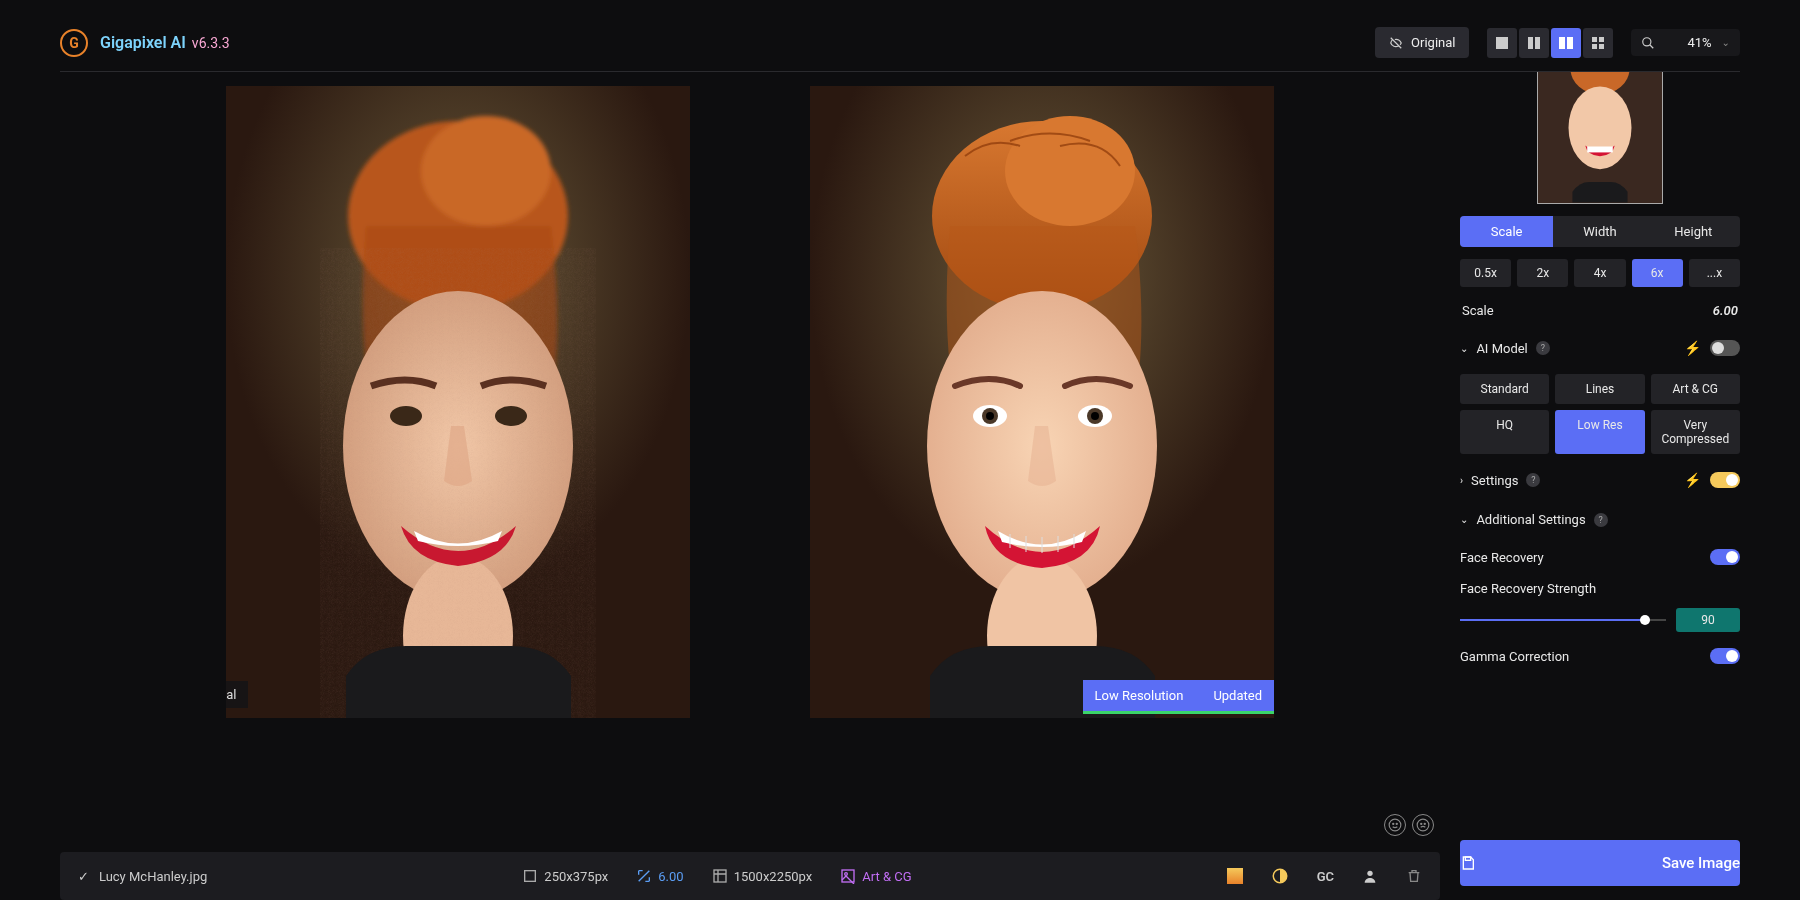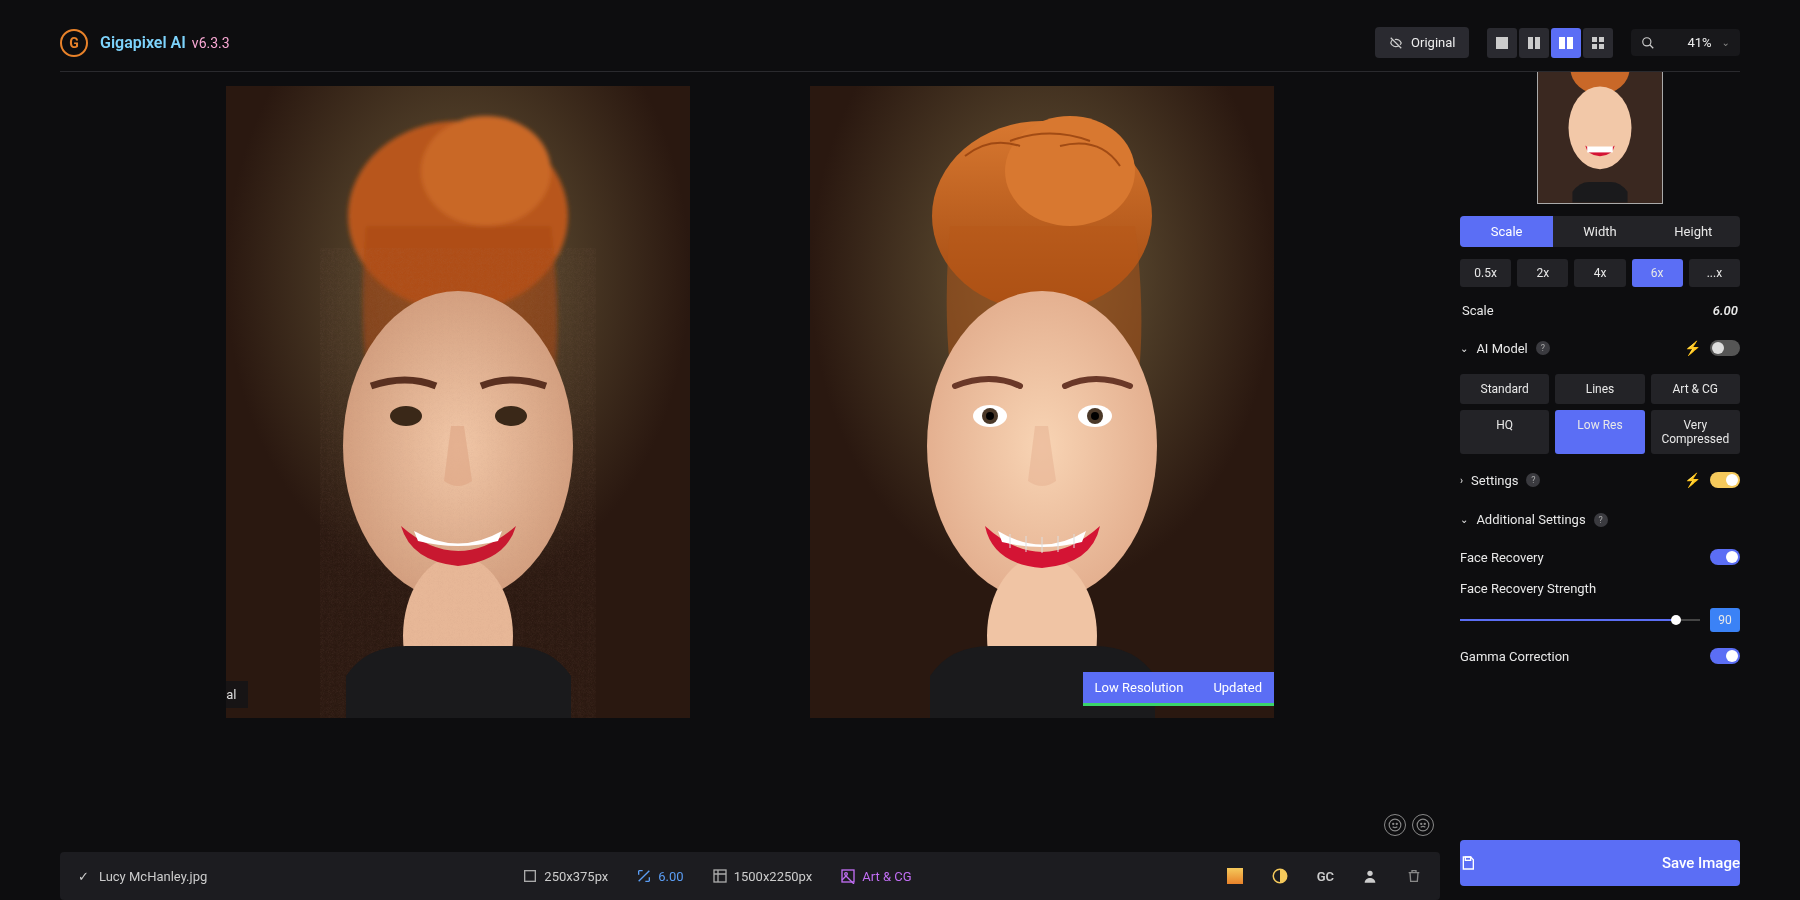--- a/index.html
+++ b/index.html
@@ -19,21 +19,21 @@
 .zoom-group { display: flex; align-items: center; gap: 10px; background: #18181b; padding: 6px 10px; border-radius: 4px; }
 .zoom-val { font-size: 13px; color: #eee; margin-left: 22px; }
 .chev { font-size: 10px; color: #888; }
 
 .main { display: flex; flex: 1; gap: 20px; overflow: hidden; }
 .canvas-area { flex: 1; display: flex; flex-direction: column; }
 .canvas-row { flex: 1; display: flex; gap: 120px; justify-content: center; padding: 14px 0 8px 0; position: relative; }
 .pane { position: relative; width: 464px; height: 632px; background: #3a2820; overflow: hidden; }
 .face-svg { width: 100%; height: 100%; }
 .label-orig { position: absolute; left: -46px; bottom: 10px; background: rgba(20,20,22,.85); font-size: 13px; padding: 6px 12px; color: #ddd; }
-.badge-lr { position: absolute; right: 0; bottom: 12px; background: #5b6ef5; color: #fff; font-size: 13px; padding: 8px 12px; display: flex; gap: 30px; border-bottom: 3px solid #3bd46a; }
+.badge-lr { position: absolute; right: 0; bottom: 4px; background: #5b6ef5; color: #fff; font-size: 13px; padding: 8px 12px; display: flex; gap: 30px; border-bottom: 3px solid #3bd46a; }
 .badge-lr span:last-child { color: #fff; }
 .rate { position: absolute; right: 6px; bottom: 6px; display: flex; gap: 6px; }
 .rate .fc { width: 22px; height: 22px; border: 1.5px solid #888; border-radius: 50%; display: flex; align-items: center; justify-content: center; font-size: 11px; color: #888; cursor: pointer; }
 
 .bottombar { height: 48px; background: #1c1c20; margin-top: 10px; border-radius: 4px; display: flex; align-items: center; padding: 0 18px; gap: 28px; font-size: 13px; color: #ccc; }
 .bb-file { display: flex; align-items: center; gap: 10px; flex: 0 0 auto; }
 .bb-spacer { flex: 1; }
 .bb-item { display: flex; align-items: center; gap: 6px; }
 .bb-scale { color: #5b9ef5; }
 .bb-model { color: #c26ef5; }
@@ -63,21 +63,21 @@
 .toggle.off .knob { left: 2px; background:#ddd; }
 .models { display: flex; flex-wrap: wrap; gap: 6px; }
 .models div { background: #232327; border-radius: 3px; padding: 8px 0; font-size: 12px; cursor: pointer; text-align: center; }
 .models .w3 { width: calc(33.33% - 4px); }
 .models .active { background: #5b6ef5; }
 .setting-row { display: flex; justify-content: space-between; align-items: flex-end; font-size: 13px; padding: 4px 0; }
 .slider-row { display: flex; align-items: center; gap: 10px; }
 .slider-track { flex: 1; height: 2px; background: #444; position: relative; }
 .slider-fill { position: absolute; height: 2px; background: #5b6ef5; left: 0; }
 .slider-knob { position: absolute; width: 10px; height: 10px; background: #fff; border-radius: 50%; top: -4px; transform: translateX(-50%); }
-.slider-val { width: 30px; background: #3b82f6; text-align: center; padding: 5px 0; font-size: 12px; border-radius: 3px; }
+.slider-val { width: 64px; background: #0f766e; text-align: center; padding: 5px 0; font-size: 12px; border-radius: 3px; }
 .save-btn { background: #5b6ef5; color: #fff; border-radius: 4px; padding: 14px 0; text-align: center; font-size: 15px; font-weight: 500; cursor: pointer; display: flex; align-items: center; justify-content: space-between; gap: 10px; margin-top: auto; margin-bottom: 14px; }
 .chevr { font-size: 10px; }
 </style>
 </head>
 <body>
 
 <div class="app">
   <div class="topbar">
     <div class="brand">
       <div class="logo">G</div>

